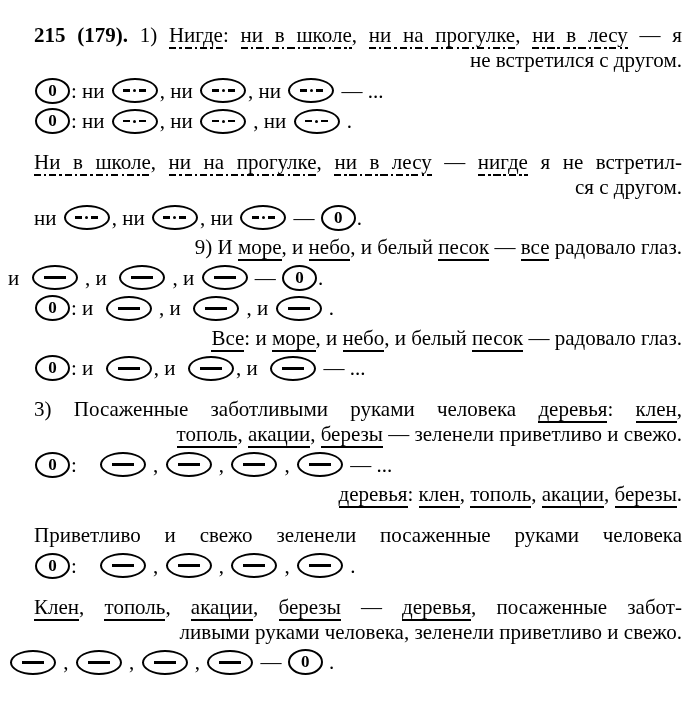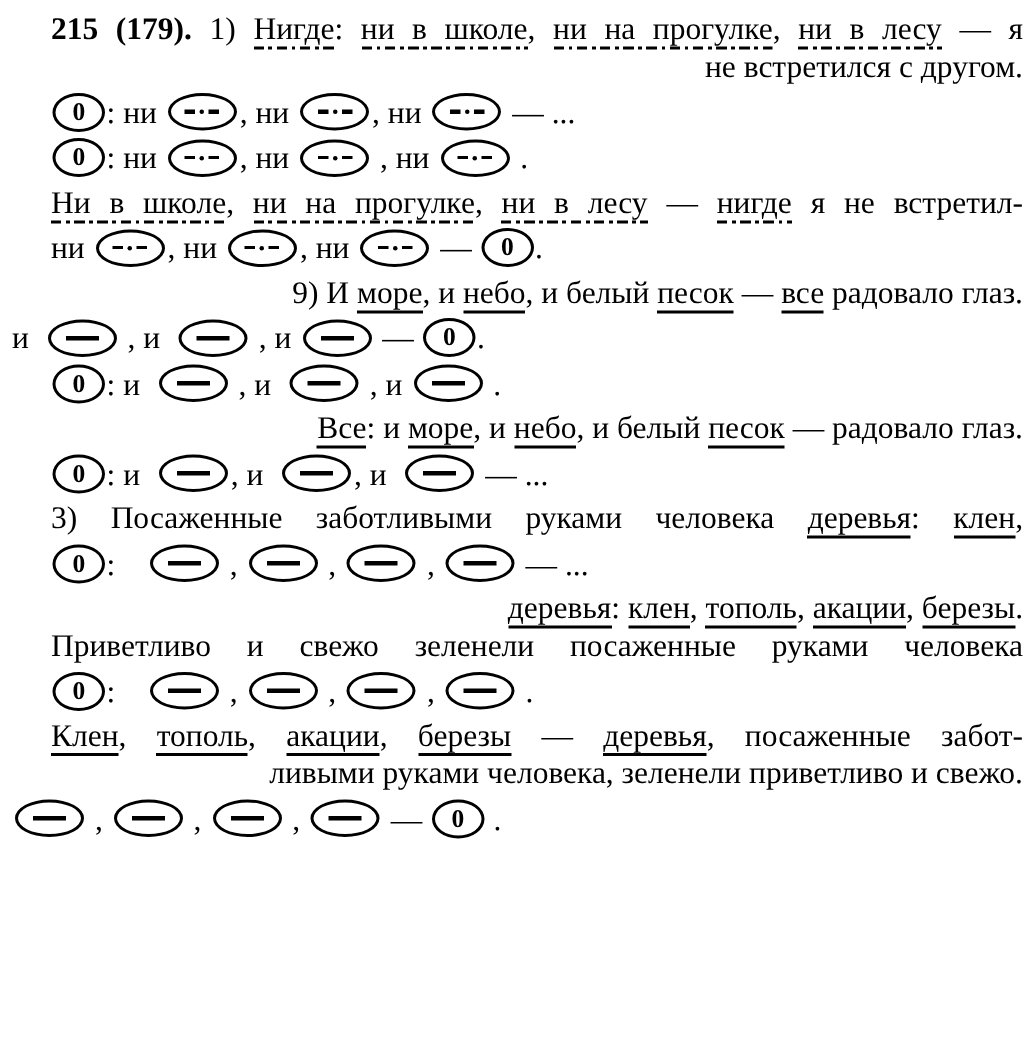--- a/index.html
+++ b/index.html
@@ -13,20 +13,21 @@
     padding:7px 8px 4px 8px;
   }
   .paragraph{margin:0;}
   .line{
     line-height:25px;
     text-align:right;
   }
   .line.justify{
     text-align:justify;
     text-align-last:justify;
+    margin-top:16px;
   }
   .line.indent{text-indent:26px;}
   .run-bold{font-weight:700;}
   .u-solid{
     background:linear-gradient(#000,#000) left bottom/100% 2px no-repeat;
     padding-bottom:2px;
   }
   .u-dashdot{
     background:repeating-linear-gradient(90deg,
       #000 0px,#000 7px,
@@ -120,20 +121,21 @@
       <span class="stext"> , ни </span>
       <span class="member">
         <span class="mk-dash"></span>
         <span class="mk-dot"></span>
         <span class="mk-dash"></span>
       </span>
       <span class="stext"> .</span>
     </div>
     <div class="paragraph">
       <div class="line justify indent"><span class="u-dashdot">Ни в школе</span><span>, </span><span class="u-dashdot">ни на прогулке</span><span>, </span><span class="u-dashdot">ни в лесу</span><span> — </span><span class="u-dashdot">нигде</span><span> я не встретил-</span></div>
+      <div class="line"><span>ся с другом.</span></div>
     </div>
     <div class="schema indent">
       <span class="stext">ни </span>
       <span class="member">
         <span class="mk-dash"></span>
         <span class="mk-dot"></span>
         <span class="mk-dash"></span>
       </span>
       <span class="stext">, ни </span>
       <span class="member">
@@ -209,20 +211,21 @@
         <span class="mk-bar"></span>
       </span>
       <span class="stext">, и  </span>
       <span class="member">
         <span class="mk-bar"></span>
       </span>
       <span class="stext"> — ...</span>
     </div>
     <div class="paragraph">
       <div class="line justify indent"><span>3) Посаженные заботливыми руками человека </span><span class="u-solid">деревья</span><span>: </span><span class="u-solid">клен</span><span>,</span></div>
+      <div class="line"><span class="u-solid">тополь</span><span>, </span><span class="u-solid">акации</span><span>, </span><span class="u-solid">березы</span><span> — зеленели приветливо и свежо.</span></div>
     </div>
     <div class="schema indent">
       <span class="gword">
         <span>0</span>
       </span>
       <span class="stext">:&nbsp;&nbsp;&nbsp;&nbsp;</span>
       <span class="member">
         <span class="mk-bar"></span>
       </span>
       <span class="stext"> , </span>

